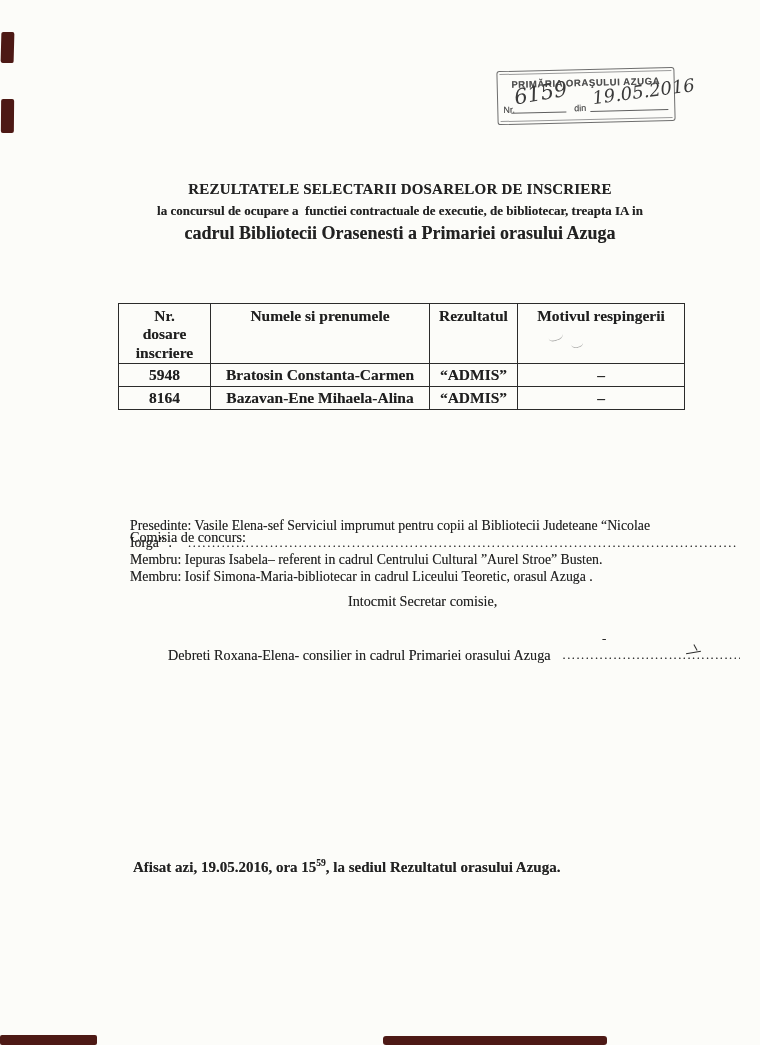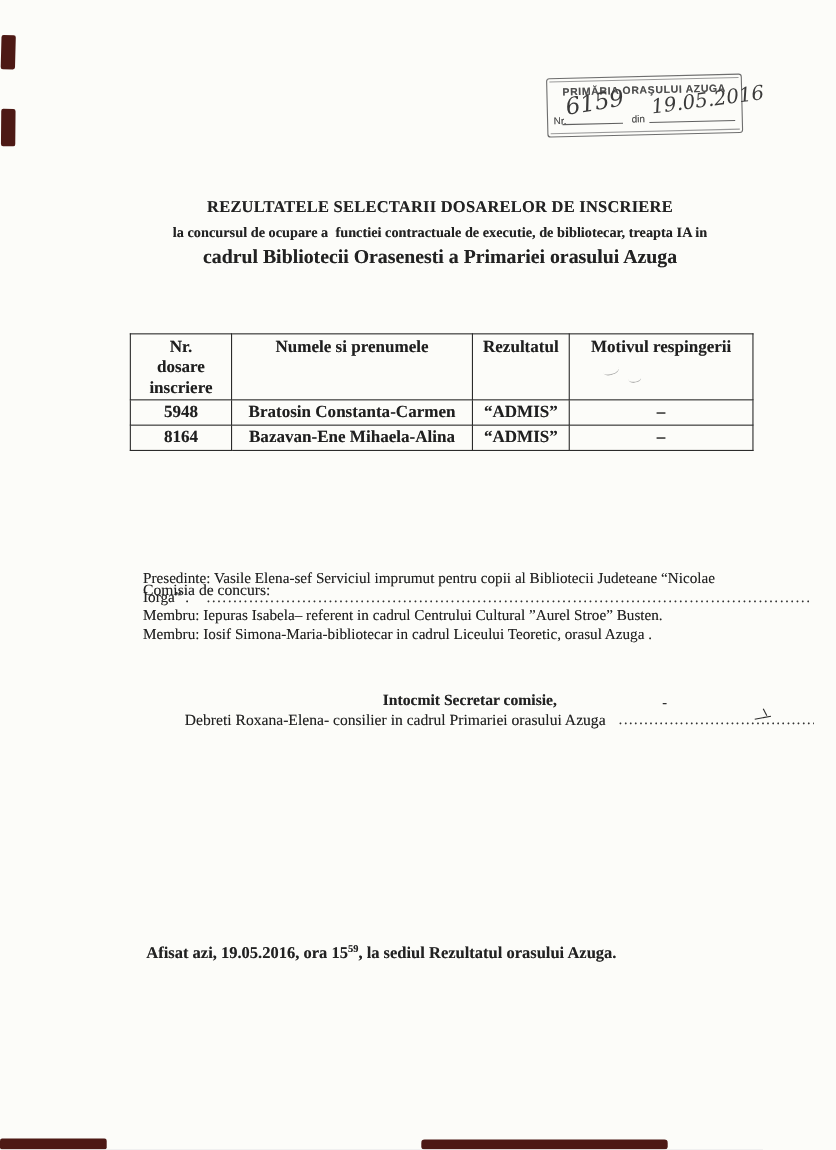--- a/index.html
+++ b/index.html
@@ -84,23 +84,23 @@
   .c-pres { top:518px; }
   .c-iorga-row { top:535px; width:608px; display:flex; align-items:flex-end; }
   .c-dots {
     flex:1; overflow:hidden; white-space:nowrap;
     font-size:12.5px; letter-spacing:1.7px; padding-left:16px; height:15px; color:#333;
   }
   .c-m1 { top:552px; }
   .c-m2 { top:569px; }
 
   
-  .s-head { position:absolute; left:348px; top:629px; font-size:14.2px; white-space:nowrap;font-weight:bold; }
+  .s-head { position:absolute; left:348px; top:593px; font-size:14.2px; white-space:nowrap; }
   .s-dash { position:absolute; left:602px; top:631px; font-size:13px; }
-  .s-row  { position:absolute; left:168px; top:647px; width:572px; display:flex; align-items:flex-start; font-size:14.2px; }
+  .s-row  { position:absolute; left:168px; top:647px; width:572px; display:flex; align-items:center; font-size:14.2px; }
   .s-text { white-space:nowrap; }
   .s-dots { flex:1; overflow:hidden; white-space:nowrap; font-size:12.5px; letter-spacing:1.5px; padding-left:12px; height:15px; color:#333; }
   .sig-mark  { position:absolute; left:686px; top:652px; width:15px; border-top:1.4px solid #2a2a2a; transform:rotate(-10deg); }
   .sig-mark2 { position:absolute; left:692px; top:647px; width:7px;  border-top:1.3px solid #2a2a2a; transform:rotate(62deg); }
 
   
   .footer { position:absolute; left:133px; top:858px; font-weight:bold; font-size:15px; white-space:nowrap; }
   .footer sup { font-size:9.5px; vertical-align:super; }
 </style>
 </head>

